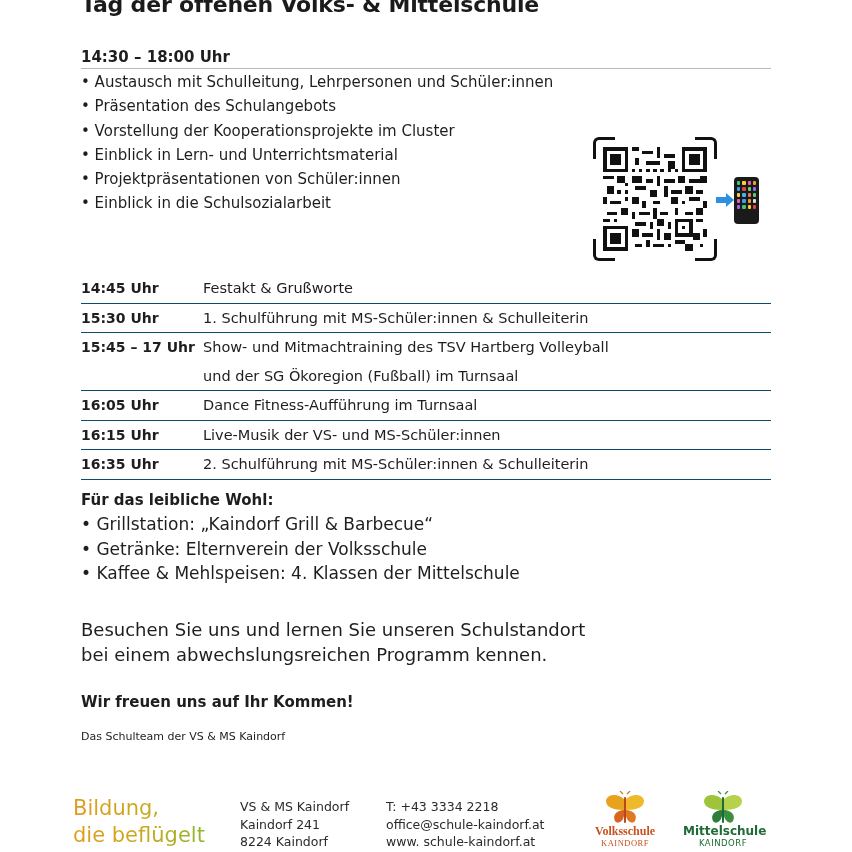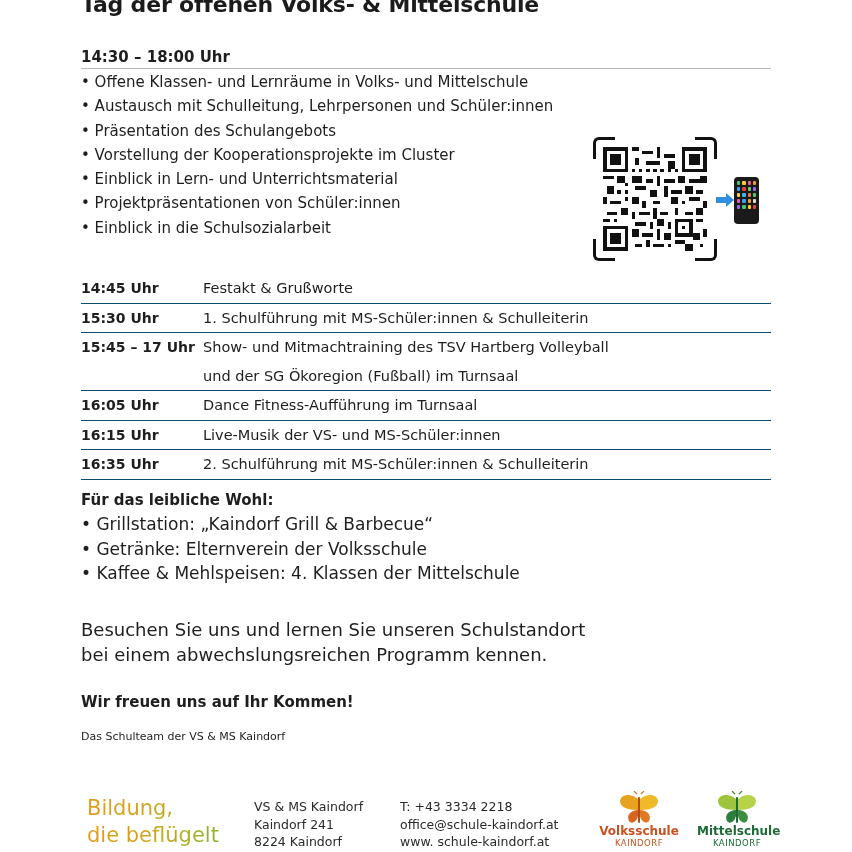--- a/index.html
+++ b/index.html
@@ -37,46 +37,45 @@
   .food-head { font-size: 15px; font-weight: bold; height: 24.3px; line-height: 24.3px; }
   .food .bullet { font-size: 17px; }
 
   .invite { position: absolute; left: 81px; top: 618px; width: 600px; }
   .invite-line { font-size: 18px; height: 24.5px; line-height: 24.5px; white-space: nowrap; }
 
   .closing { position: absolute; left: 81px; top: 690px; width: 600px; }
   .closing-head { font-size: 15px; font-weight: bold; height: 24.5px; line-height: 24.5px; }
   .closing-line { font-size: 11px; height: 24.5px; line-height: 24.5px; margin-top: 10px; }
 
-  .footer { position: absolute; left: 87px; top: 795px; width: 700px; height: 57px; }
+  .footer { position: absolute; left: 73px; top: 795px; width: 700px; height: 57px; }
   .slogan { position: absolute; left: 0; top: 0; font-size: 21px; line-height: 27px; background: linear-gradient(90deg, #e39b1c 0%, #c9a91f 55%, #8db52c 100%); -webkit-background-clip: text; background-clip: text; color: transparent; }
   .address { position: absolute; left: 167px; top: 3px; font-size: 12.5px; line-height: 17.5px; color: #2a2a2a; }
   .contact { position: absolute; left: 313px; top: 3px; font-size: 12.5px; line-height: 17.5px; color: #2a2a2a; }
 
   .logo { position: absolute; top: -4px; width: 80px; text-align: center; }
-  .logo.vs { left: 512px; }
+  .logo.vs { left: 512px; font-family: Liberation Serif, serif; }
   .logo.ms { left: 610px; }
   .butterfly { width: 44px; height: 34px; margin: 0 auto; display: block; }
   .logo-name { font-size: 12px; font-weight: bold; line-height: 14px; margin-top: -1px; }
   .logo-sub { font-size: 8.5px; line-height: 10px; letter-spacing: 0.5px; }
   .logo.vs .logo-name { color: #c8521f; }
   .logo.vs .logo-sub { color: #c8521f; }
   .logo.ms .logo-name { color: #1e6b36; }
   .logo.ms .logo-sub { color: #1e6b36; }
 </style>
 </head>
 <body>
 
 <div class="title">Tag der offenen Volks- &amp; Mittelschule</div>
 
 <div class="block1">
   <div class="time-head">14:30 – 18:00 Uhr</div>
   <div class="rule"></div>
   <div class="bullets">
-    <div class="bullet">• Offene Klassen- und Lernräume in Volks- und Mittelschule</div>
     <div class="bullet">• Austausch mit Schulleitung, Lehrpersonen und Schüler:innen</div>
     <div class="bullet">• Präsentation des Schulangebots</div>
     <div class="bullet">• Vorstellung der Kooperationsprojekte im Cluster</div>
     <div class="bullet">• Einblick in Lern- und Unterrichtsmaterial</div>
     <div class="bullet">• Projektpräsentationen von Schüler:innen</div>
     <div class="bullet">• Einblick in die Schulsozialarbeit</div>
   </div>
 </div>
 
 <div class="qr-wrap">

